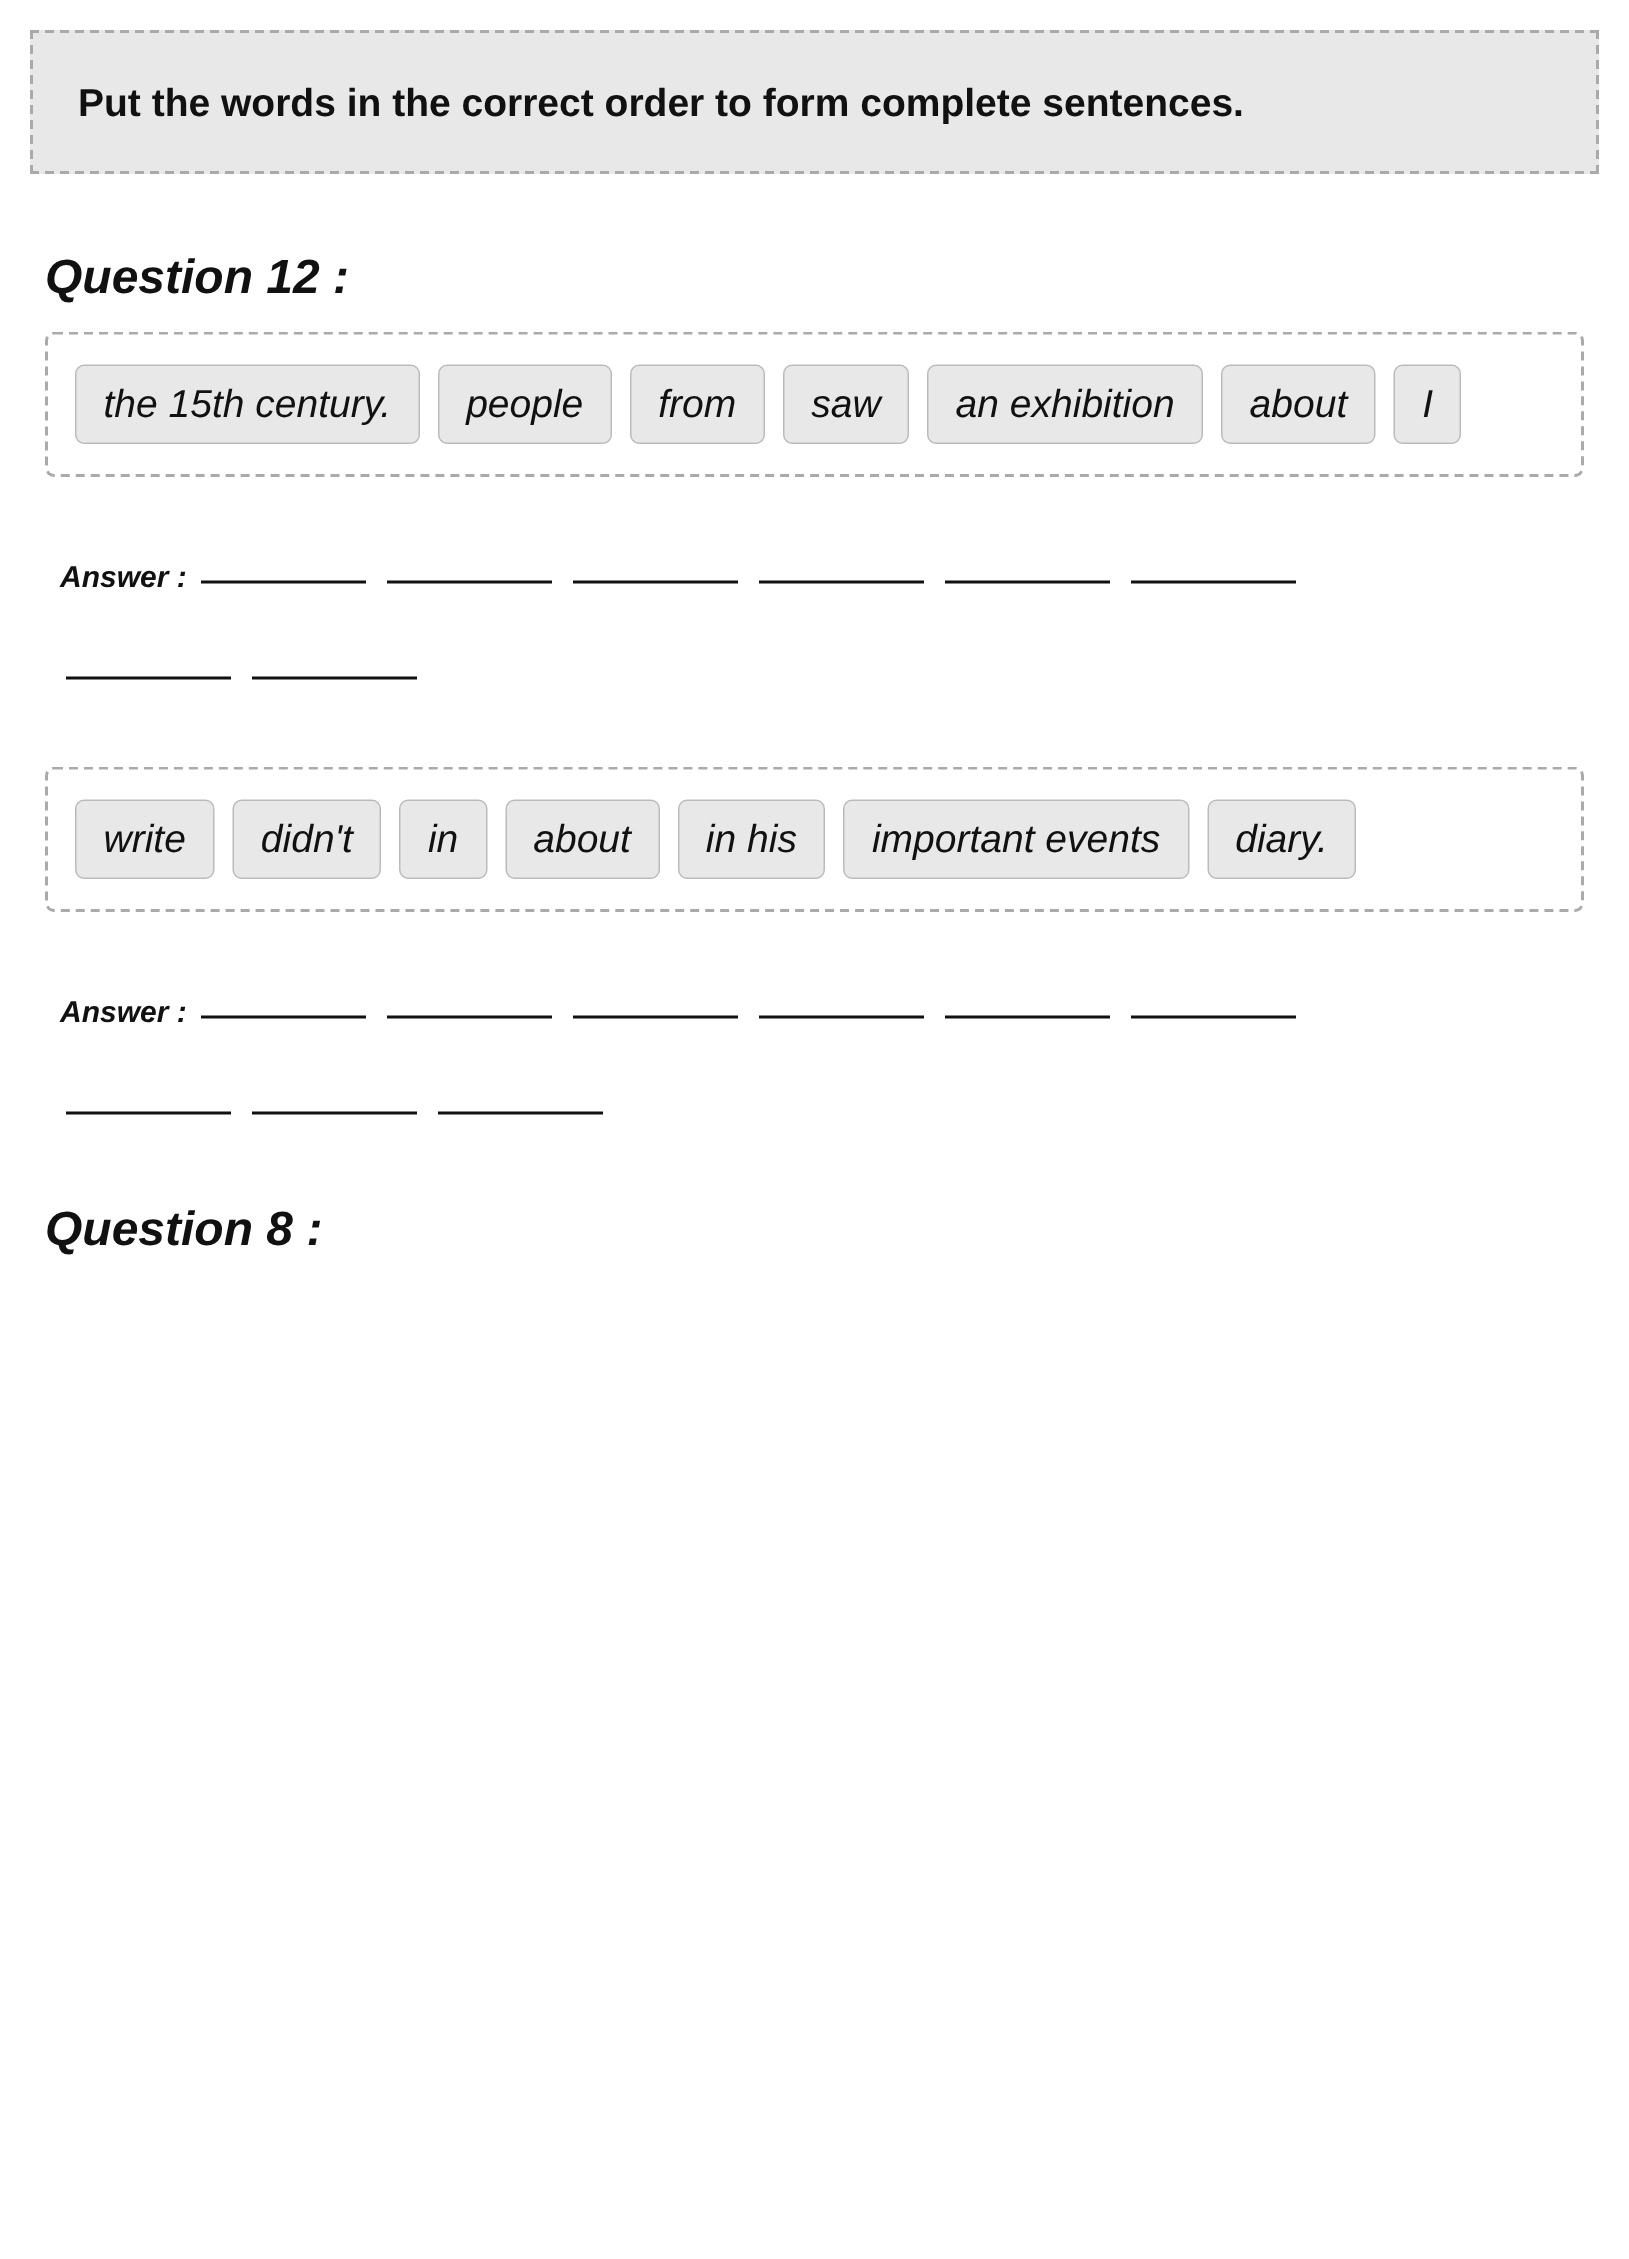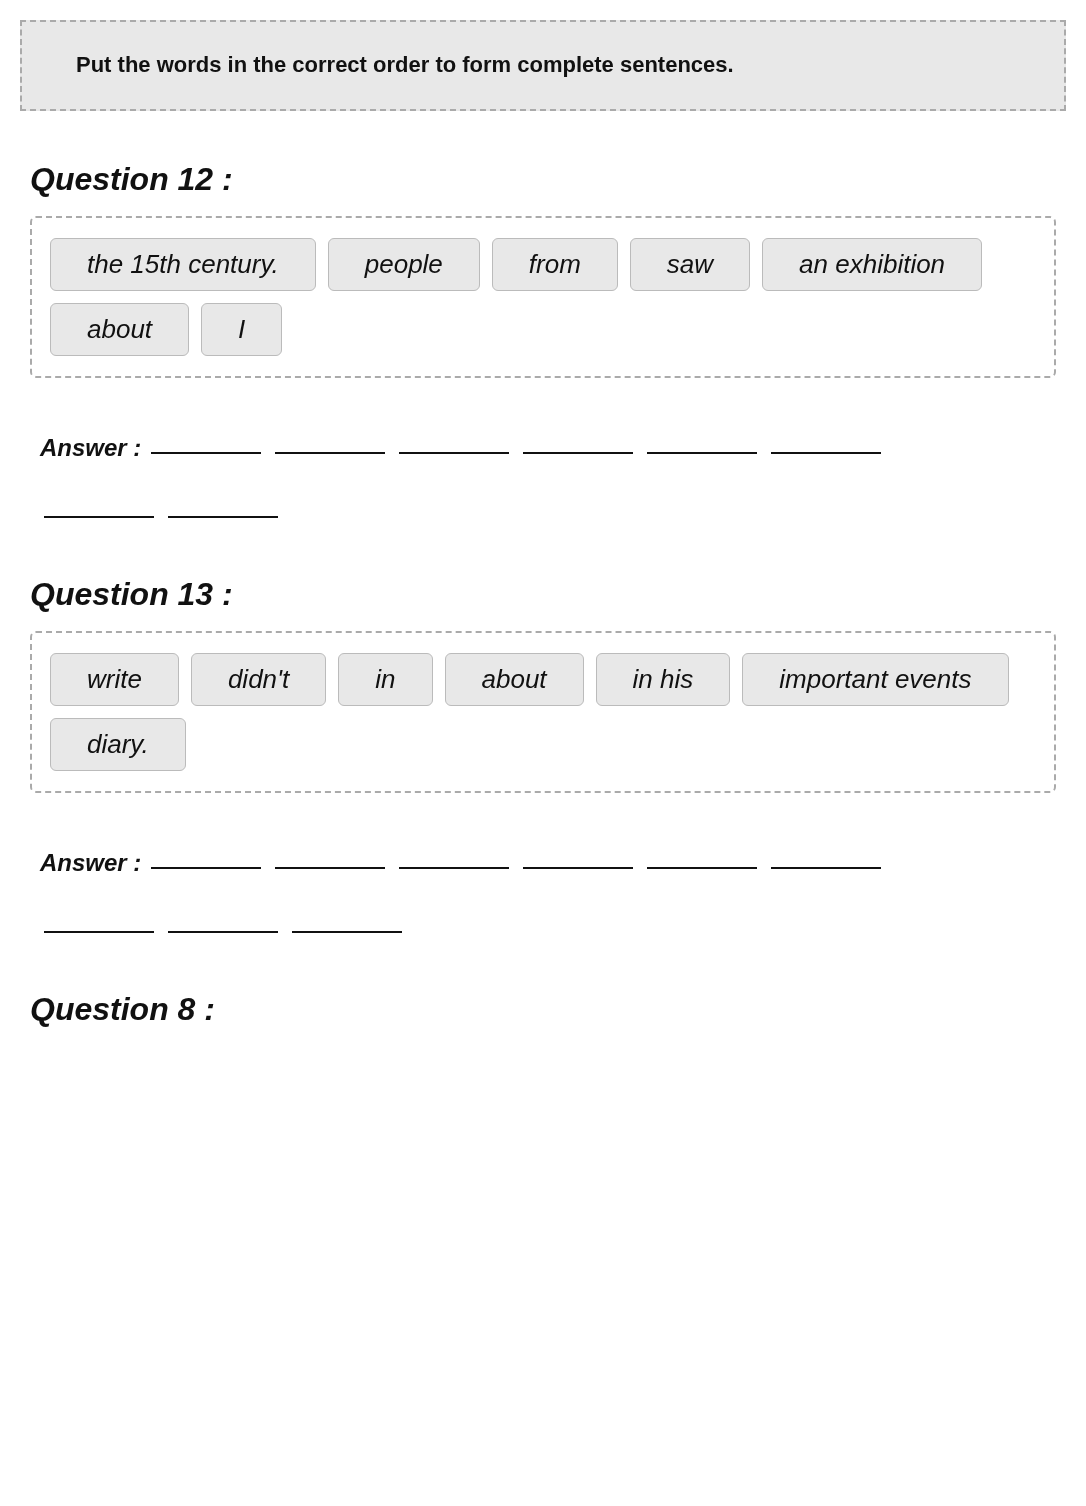--- a/index.html
+++ b/index.html
@@ -18,25 +18,24 @@
 
     .instruction-box {
       background: #e8e8e8;
       border: 2px dashed #aaa;
       padding: 28px 30px 28px 30px;
       margin: 0 20px 0 20px;
       margin-top: 20px;
     }
 
     .instruction-text {
-      font-size: 22px;
+      font-size: 26px;
       font-weight: bold;
       color: #111;
       line-height: 1.4;
-      margin-left: 24px;
     }
 
     .questions-container {
       padding: 20px 30px;
     }
 
     .question-block {
       margin-bottom: 50px;
       font-style: italic;
     }
@@ -56,32 +55,32 @@
       display: flex;
       flex-wrap: wrap;
       gap: 12px;
       margin-bottom: 28px;
     }
 
     .word-chip {
       background: #e8e8e8;
       border: 1.5px solid #bbb;
       border-radius: 6px;
-      padding: 10px 36px;
+      padding: 10px 18px;
       font-size: 26px;
       color: #111;
       white-space: nowrap;
     }
 
     .answer-section {
       padding-left: 10px;
     }
 
     .answer-label {
-      font-size: 24px;
+      font-size: 20px;
       font-weight: bold;
       color: #111;
       display: inline-block;
       margin-right: 10px;
       vertical-align: bottom;
       margin-top: 28px;
     }
 
     .answer-line {
       display: inline-block;
@@ -147,21 +146,20 @@
         <span class="answer-line"></span>
       </div>
       <div class="answer-row2">
         <span class="answer-line-short"></span>
         <span class="answer-line-short"></span>
       </div>
     </div>
   </div>
 
   <div class="question-block">
-    <div class="question-label">Question 13 :</div>
     <div class="words-box">
       <span class="word-chip">write</span>
       <span class="word-chip">didn't</span>
       <span class="word-chip">in</span>
       <span class="word-chip">about</span>
       <span class="word-chip">in his</span>
       <span class="word-chip">important events</span>
       <span class="word-chip">diary.</span>
     </div>
     <div class="answer-section">

